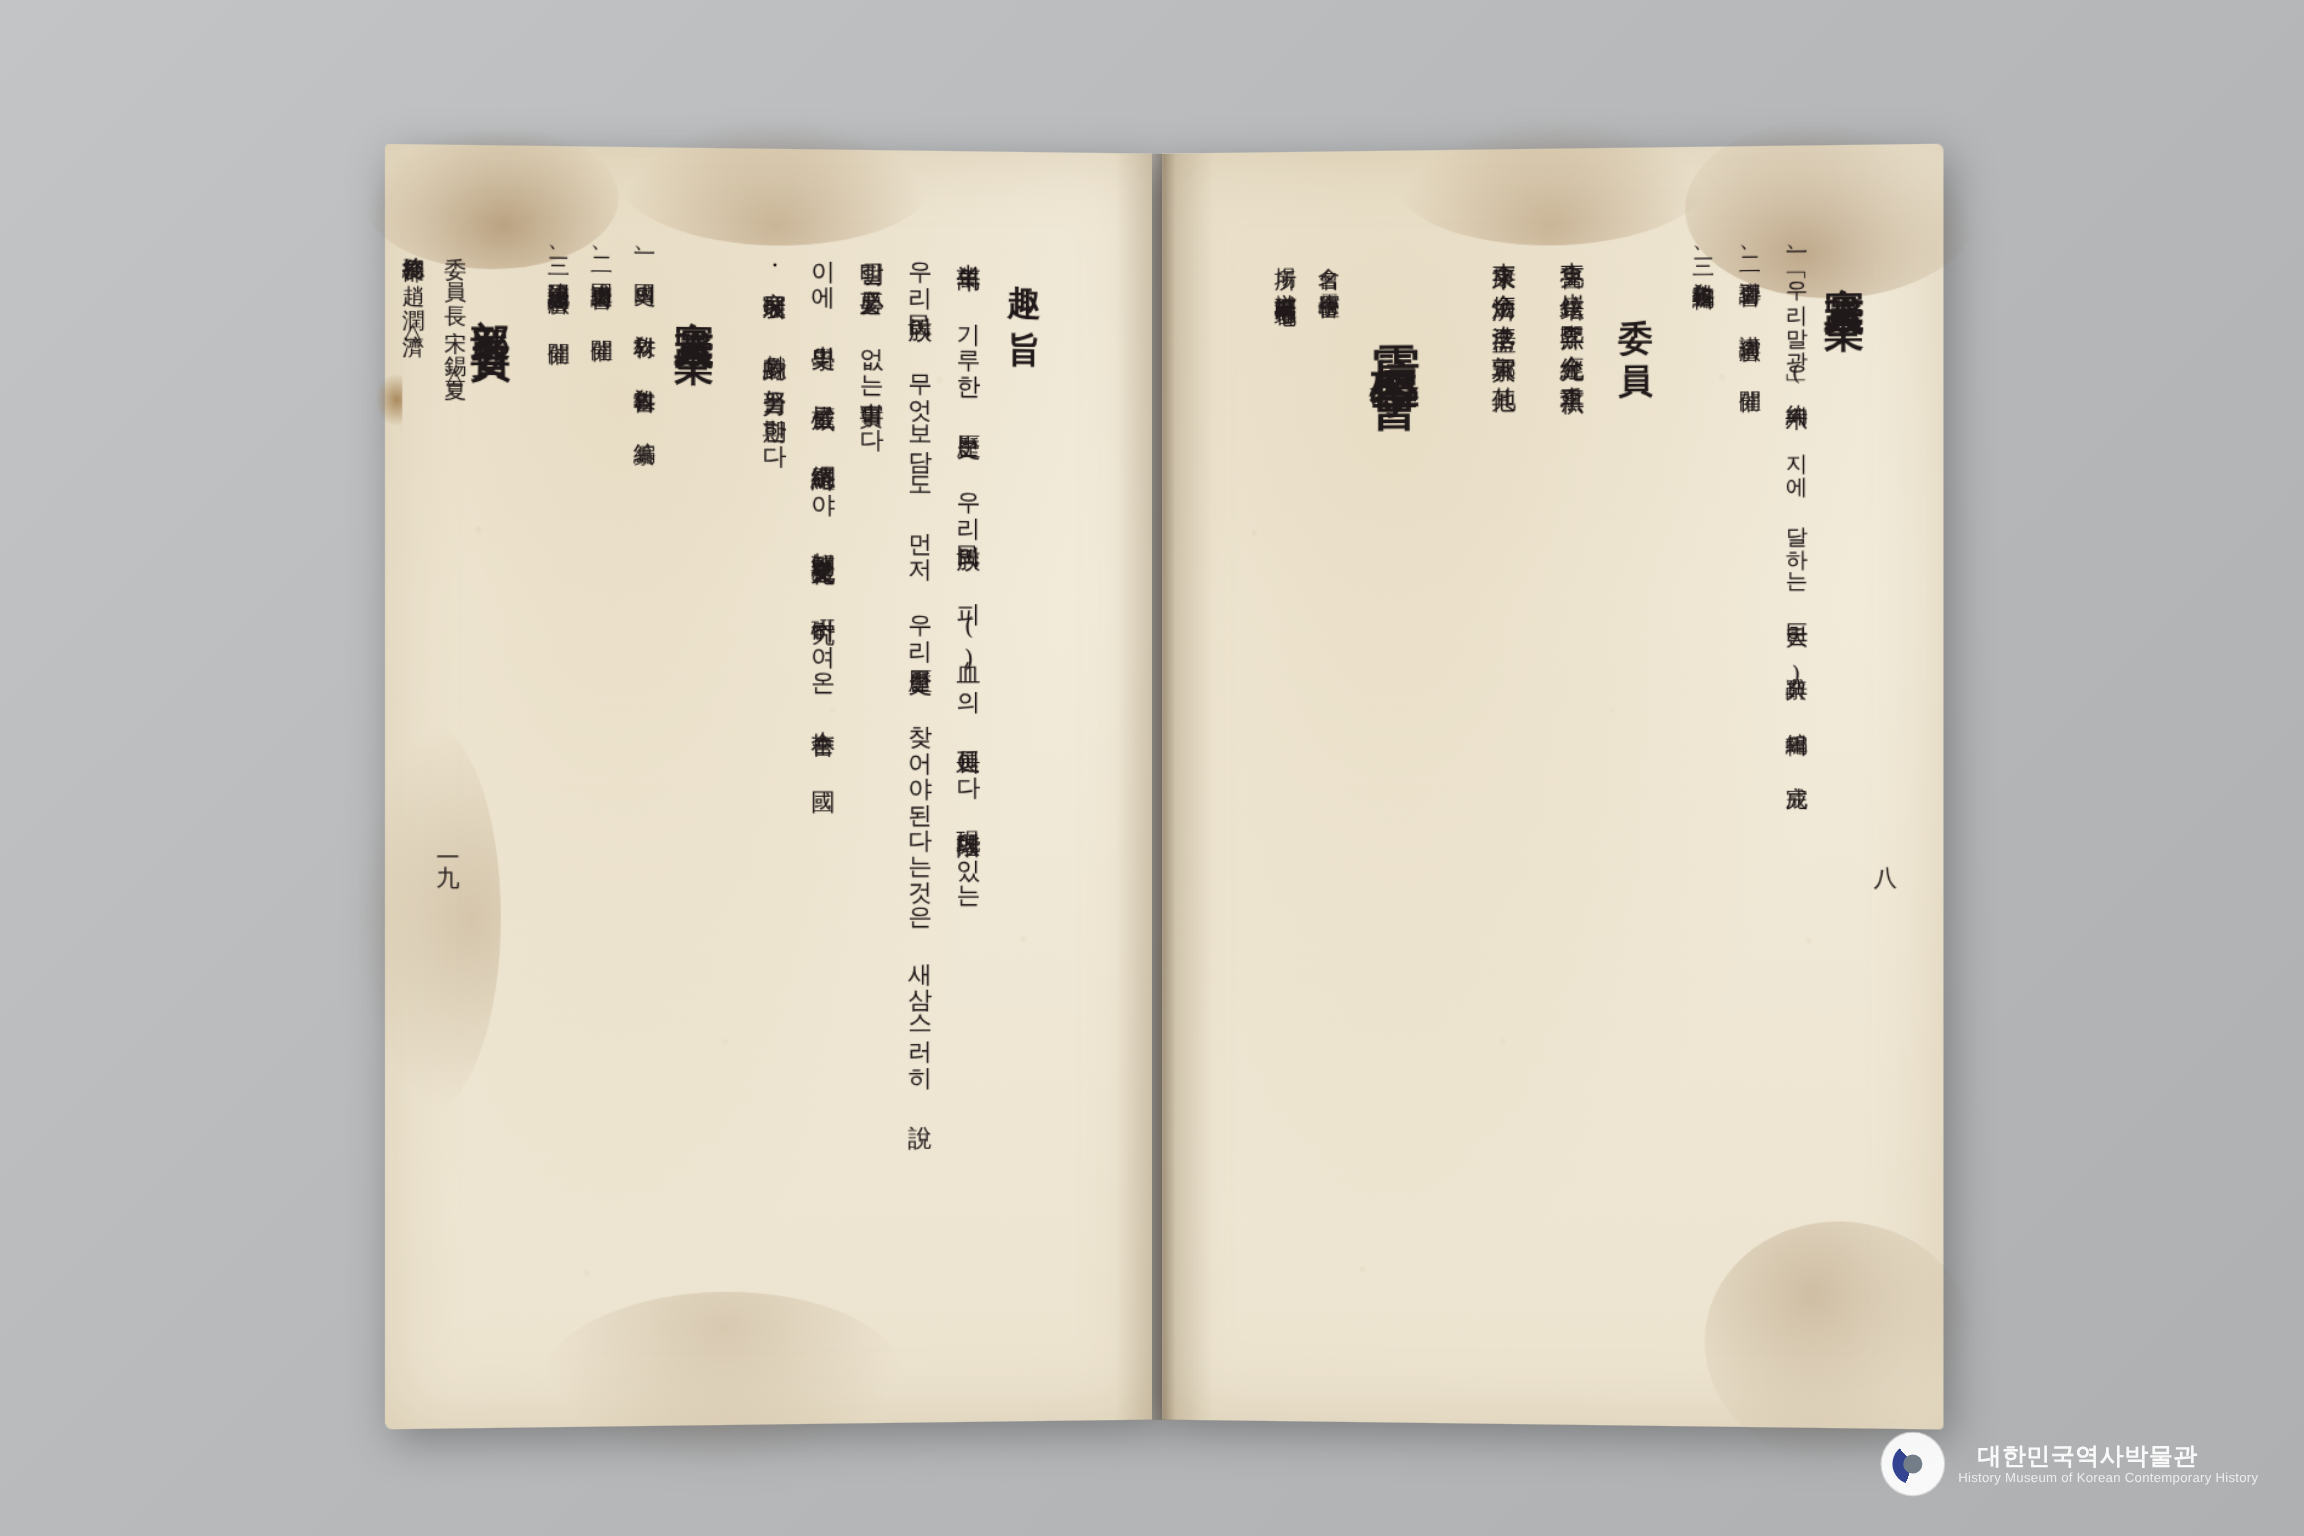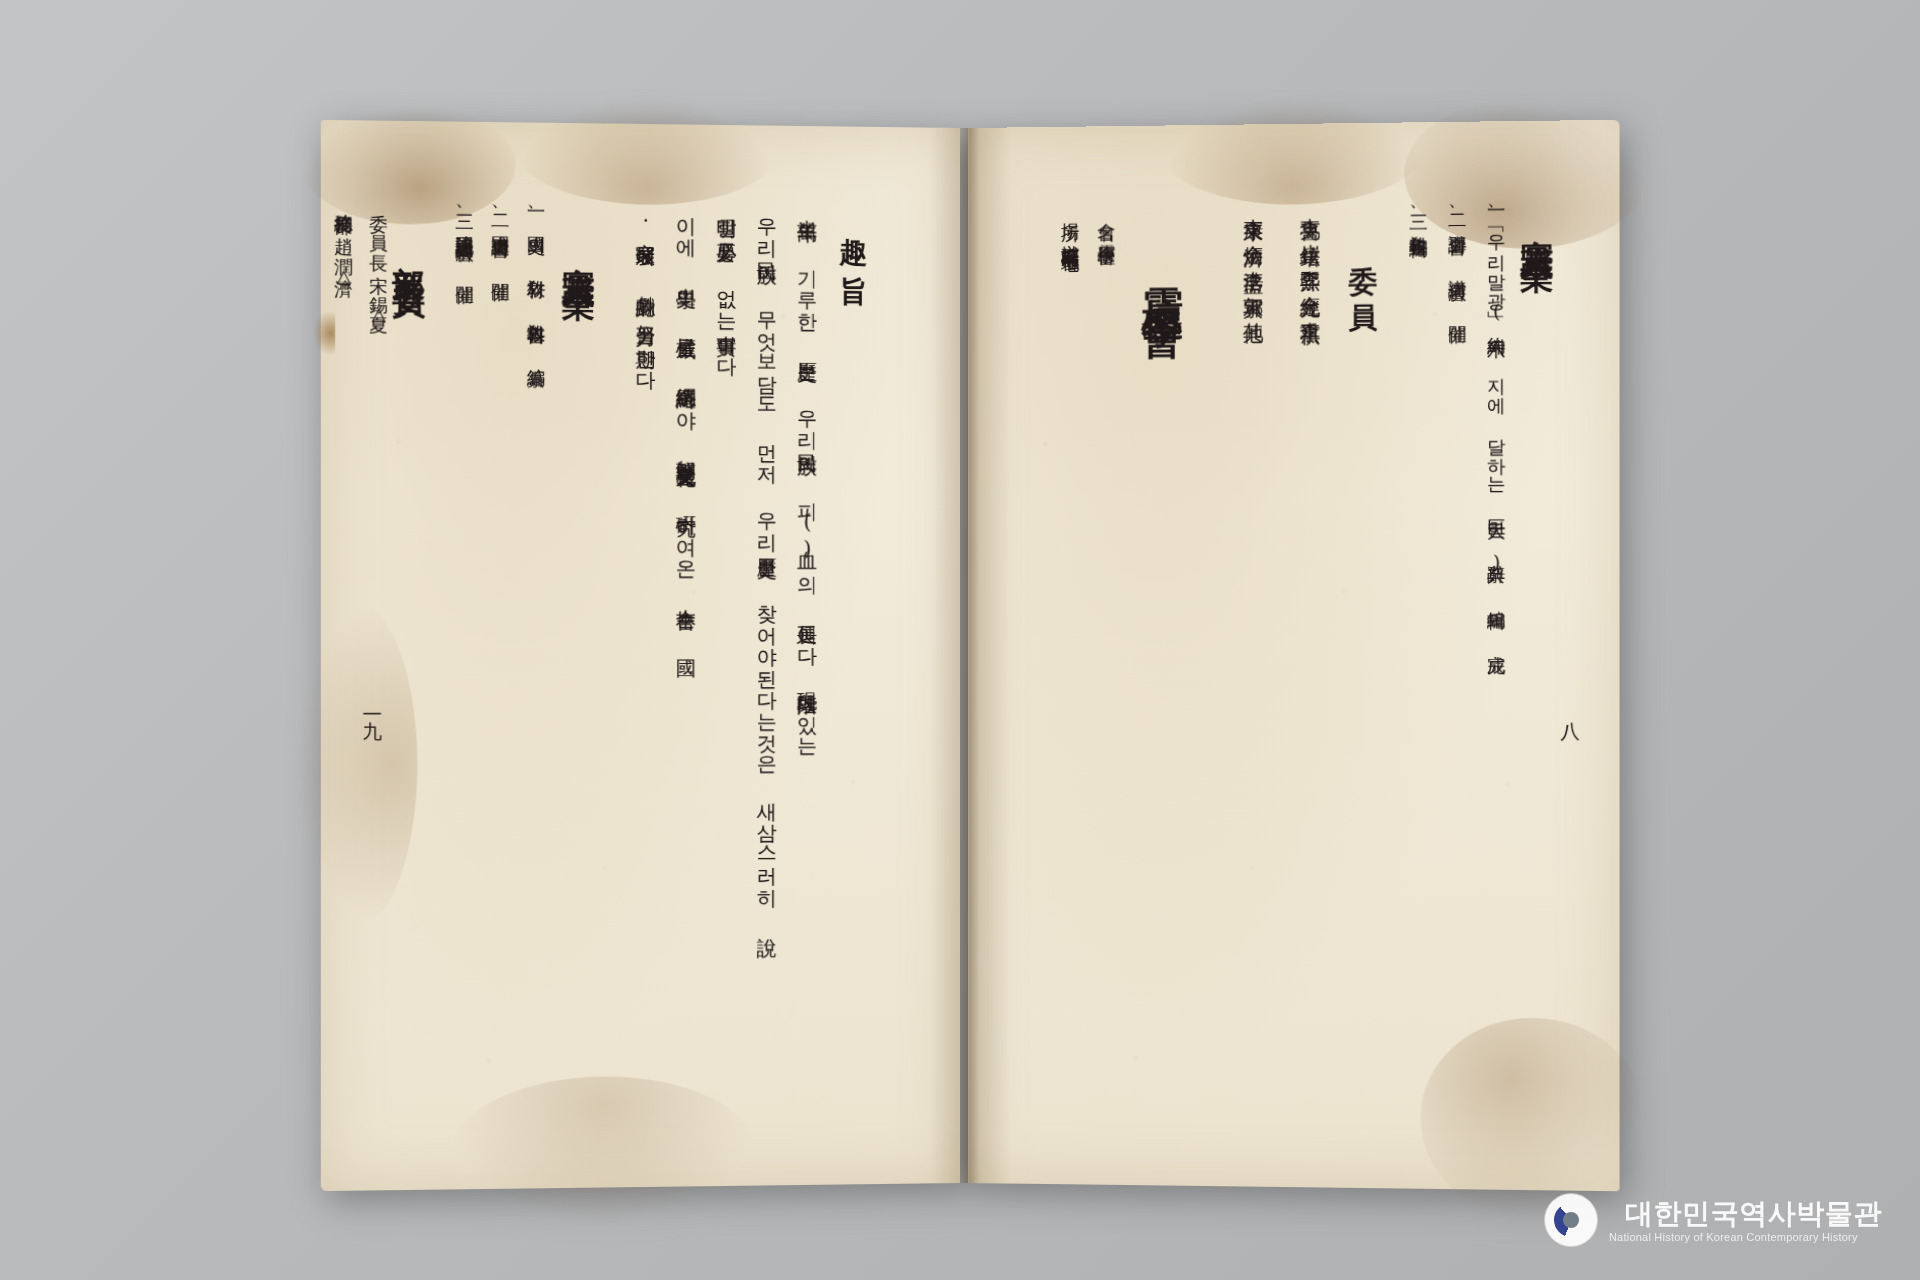--- a/index.html
+++ b/index.html
@@ -163,21 +163,21 @@
   }
   #wm-logo::after {
     content: "";
     position: absolute; left: 18px; top: 18px;
     width: 16px; height: 16px; border-radius: 50%;
     background: #6f7a86;
   }
   #wm-text { line-height: 1.25; }
   #wm-ko {
     font-family: "DejaVu Sans", sans-serif;
-    font-size: 28px; font-weight: 700; color: #ffffff;
+    font-size: 20px; font-weight: 700; color: #ffffff;
     letter-spacing: 0.02em;
     padding-left: 16px;
   }
   #wm-en {
     font-family: "Liberation Sans", sans-serif;
     font-size: 11px; color: #f2f2f2; letter-spacing: 0.02em;
   }
 </style>
 </head>
 <body>
@@ -246,17 +246,17 @@
       </div>
     </div>
 
     <div id="gutter"></div>
   </div>
 
   <div id="watermark">
     <div id="wm-logo"></div>
     <div id="wm-text">
       <div id="wm-ko">대한민국역사박물관</div>
-      <div id="wm-en">National History of Korean Contemporary History</div>
+      <div id="wm-en">History Museum of Korean Contemporary History</div>
     </div>
   </div>
 
 </div>
 
 </body></html>

